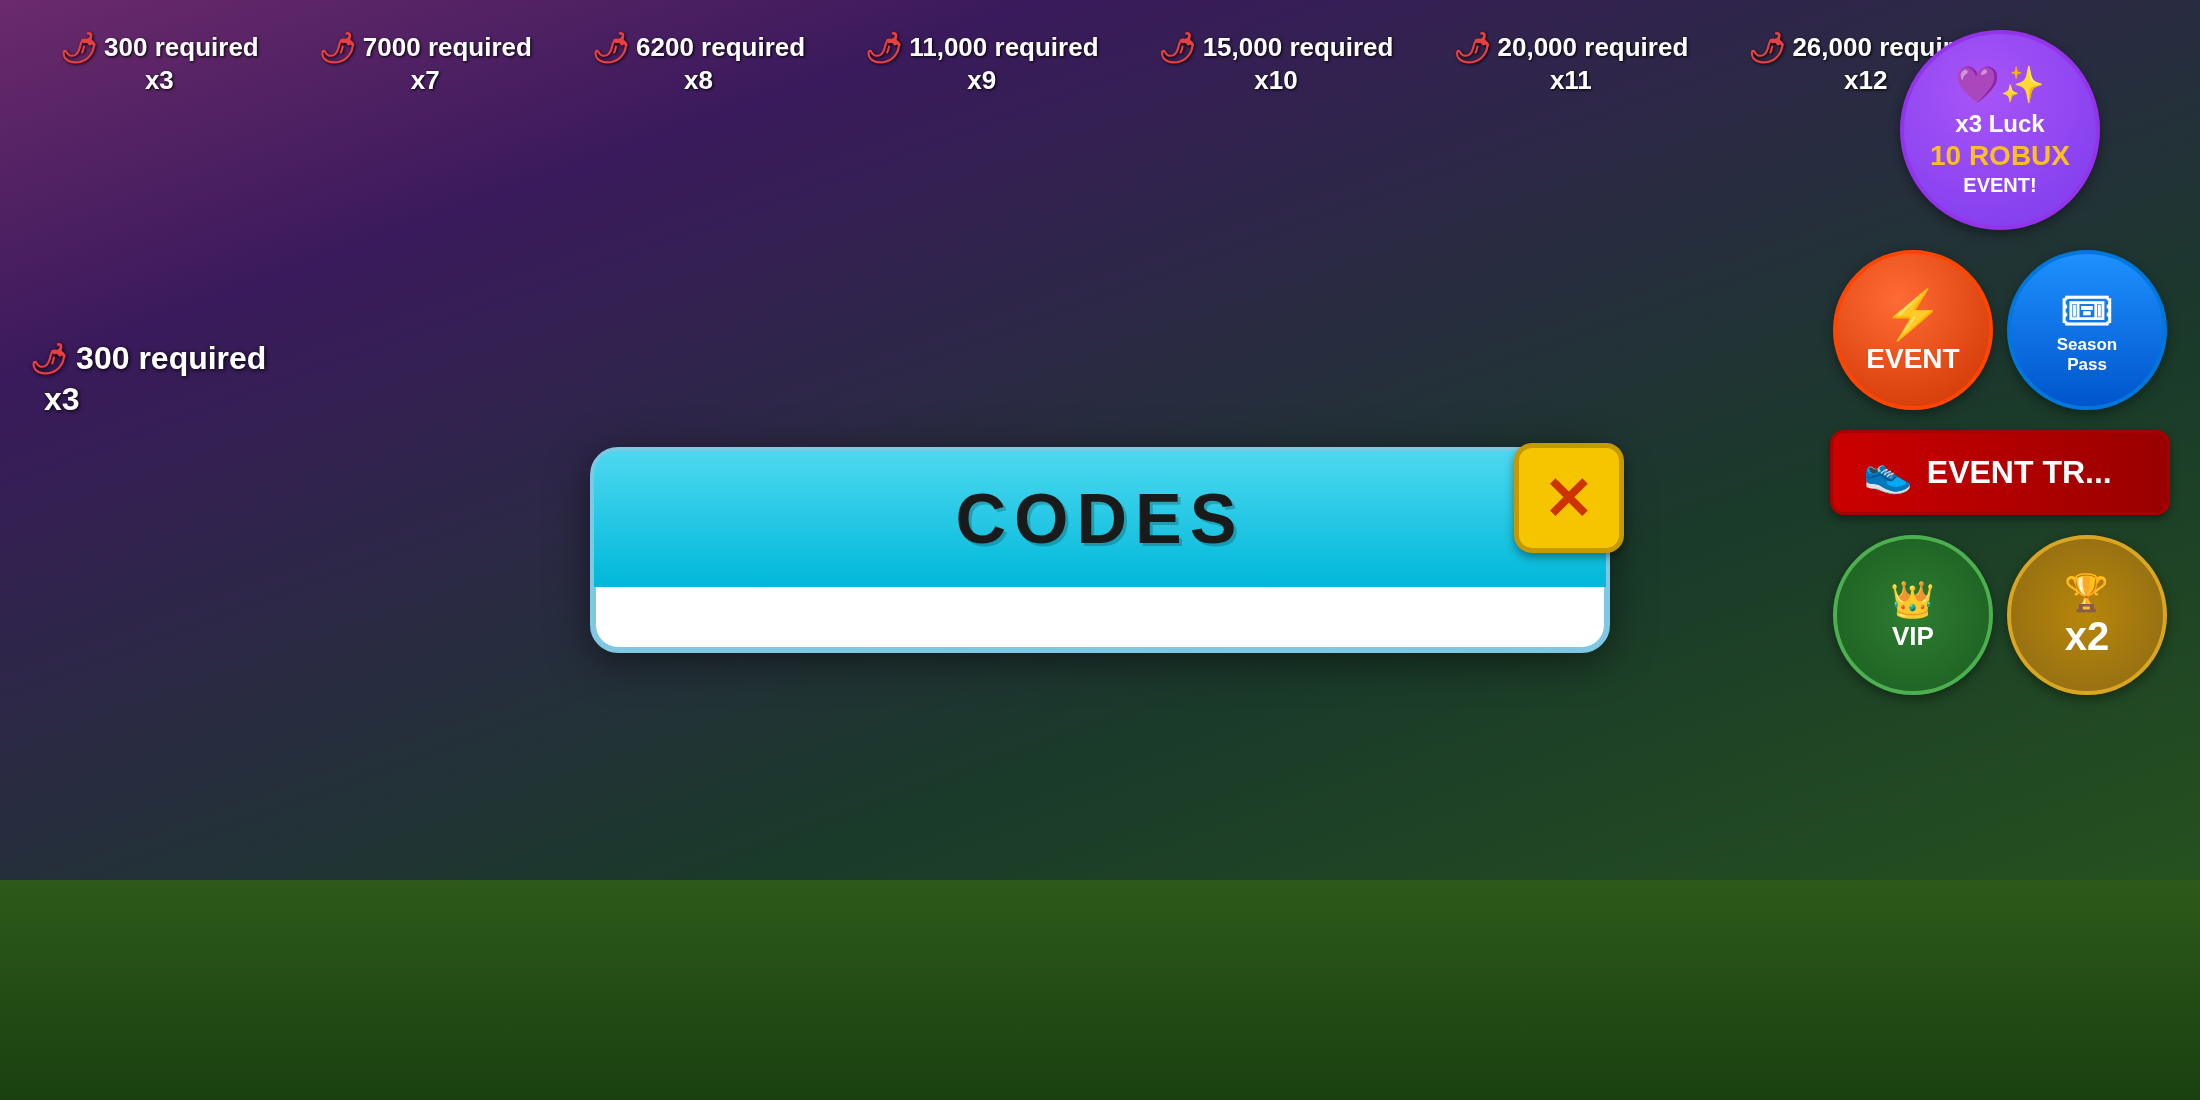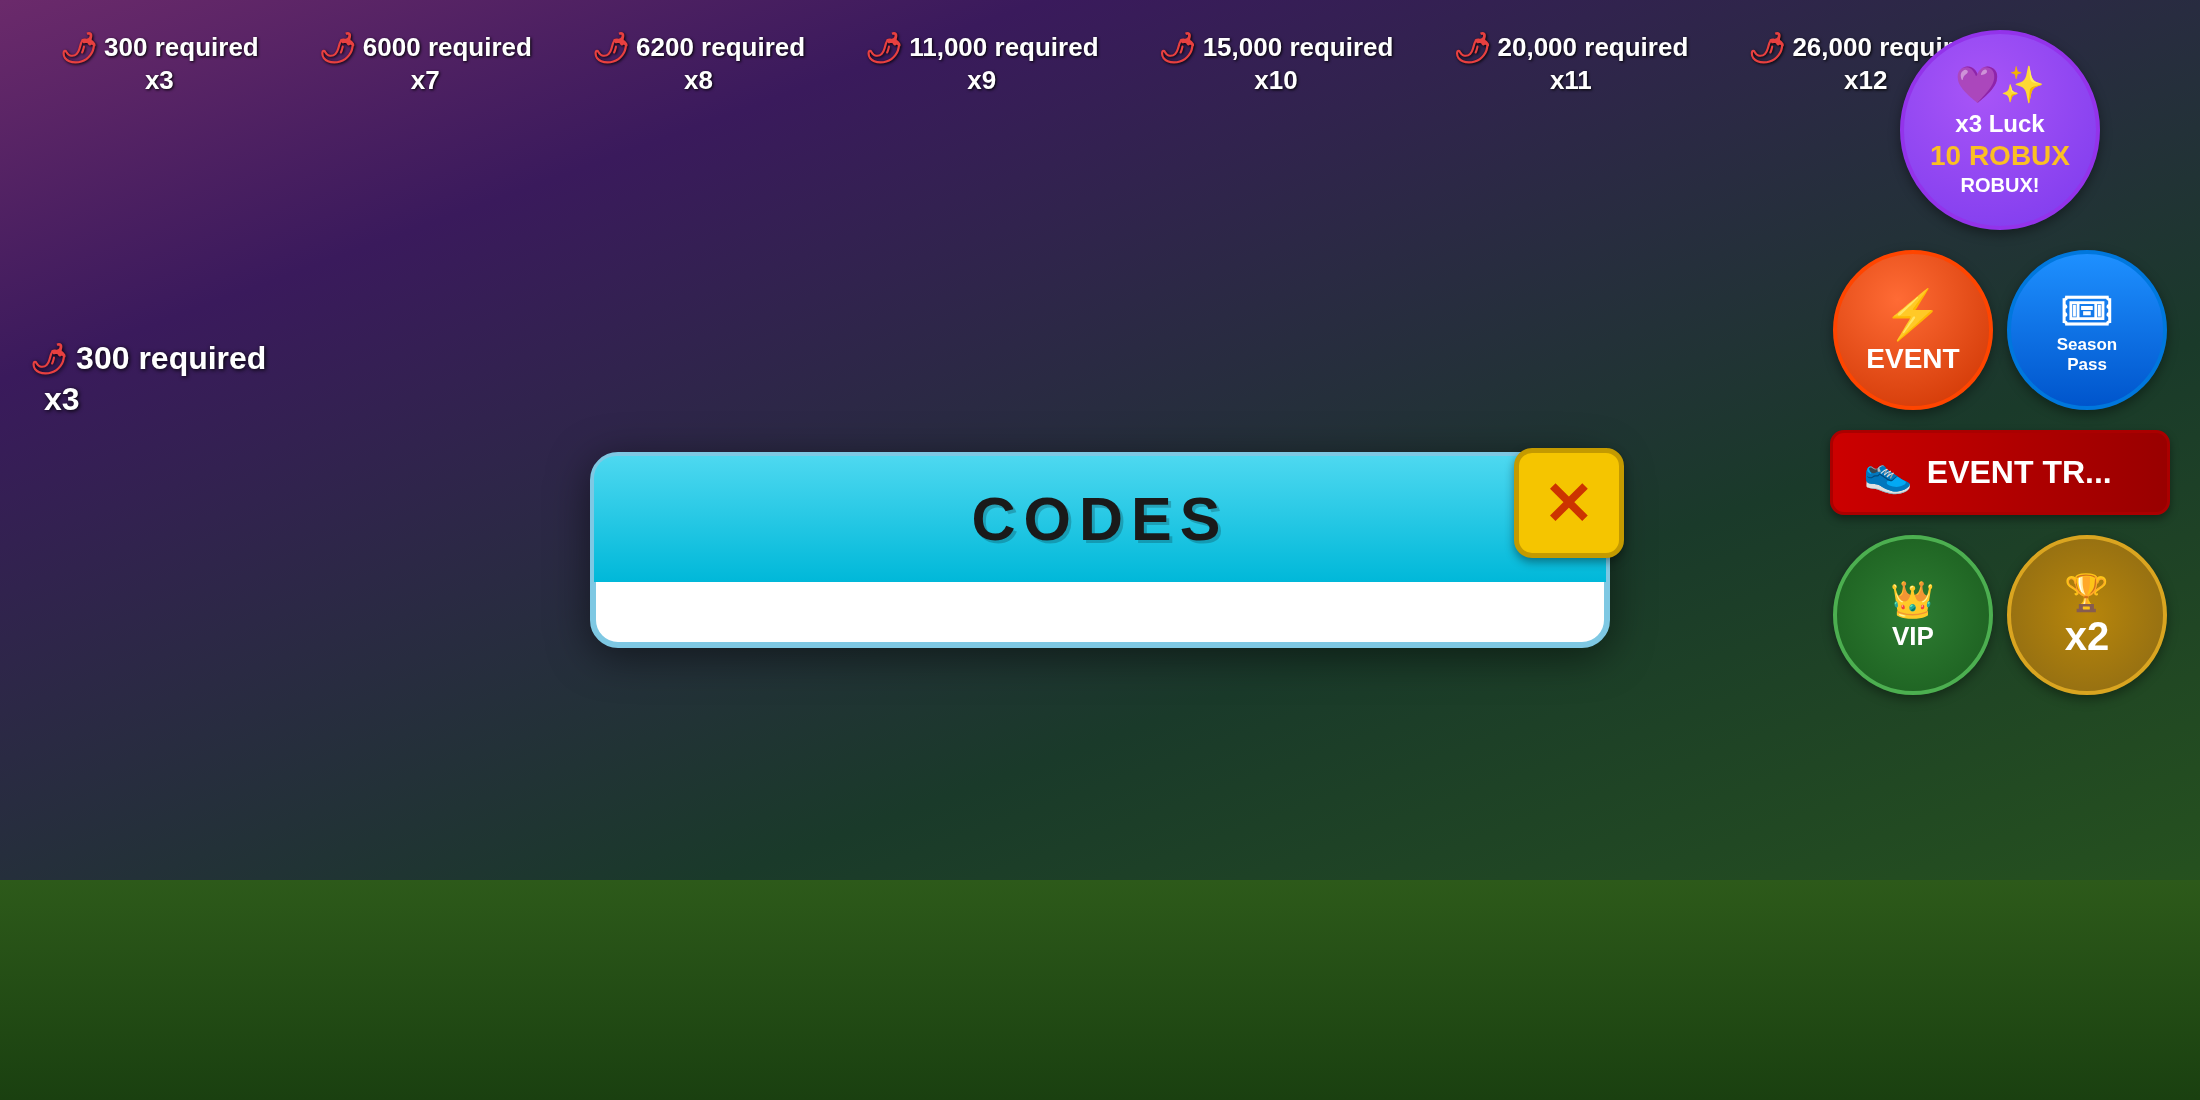--- a/index.html
+++ b/index.html
@@ -98,21 +98,21 @@
     #modal-header {
       background: linear-gradient(180deg, #4dd8f0 0%, #00b8d9 100%);
       border-radius: 20px 20px 0 0;
       padding: 28px 0;
       text-align: center;
       margin: -2px -2px 0 -2px;
       border-radius: 22px 22px 0 0;
     }
 
     #modal-title {
-      font-size: 61px;
+      font-size: 70px;
       font-weight: 900;
       color: #1a1a1a;
       letter-spacing: 8px;
       font-family: Arial Black, Arial, sans-serif;
       text-shadow: 3px 3px 0px rgba(0,0,0,0.2);
     }
 
     #modal-body {
       padding: 50px 60px 30px;
       text-align: center;
@@ -351,21 +351,21 @@
   <div class="reward-item">
     <span class="req-label">
       <span class="chili-icon">🌶</span>
       <span>300 required</span>
     </span>
     <span class="mult-label">x3</span>
   </div>
   <div class="reward-item">
     <span class="req-label">
       <span class="chili-icon">🌶</span>
-      <span>6000 required</span>
+      <span>7000 required</span>
     </span>
     <span class="mult-label">x7</span>
   </div>
   <div class="reward-item">
     <span class="req-label">
       <span class="chili-icon">🌶</span>
       <span>6200 required</span>
     </span>
     <span class="mult-label">x8</span>
   </div>
@@ -419,21 +419,21 @@
 
   </div>
 </div>
 
 <div id="right-panel">
 
   <div id="luck-button">
     <span class="luck-stars">💜✨</span>
     <span>x3 Luck</span>
     <span class="luck-price">10 ROBUX</span>
-    <span style="font-size:20px;color:#fff;">ROBUX!</span>
+    <span style="font-size:20px;color:#fff;">EVENT!</span>
   </div>
 
   <div id="event-season-row">
     <div id="event-button">
       <span style="font-size:48px;">⚡</span>
       <span>EVENT</span>
     </div>
     <div id="season-pass-button">
       <span style="font-size:42px;">🎟</span>
       <span style="font-size:17px;font-weight:900;text-align:center;">Season<br>Pass</span>

